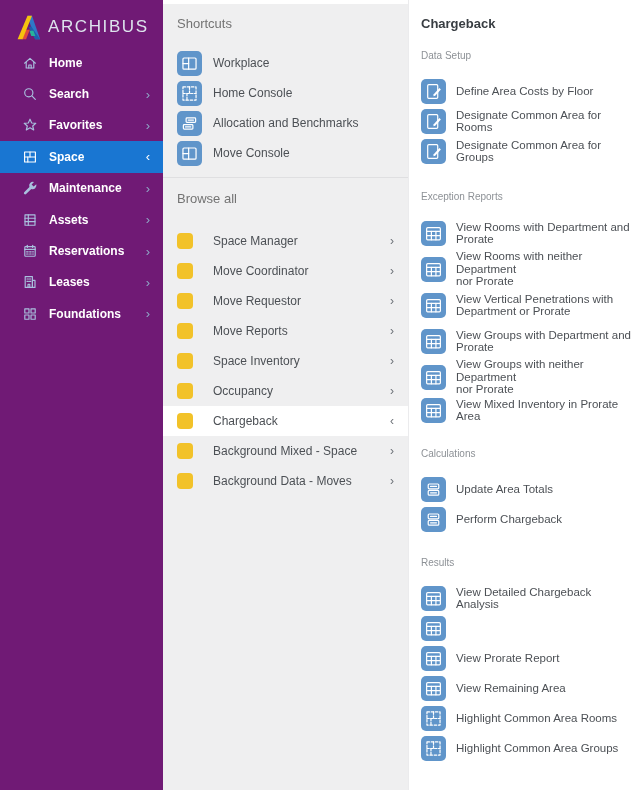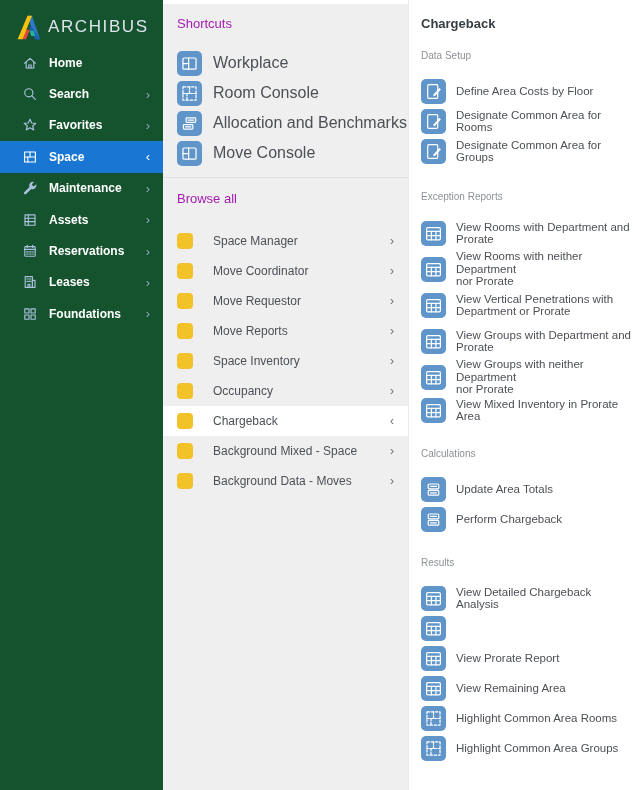--- a/index.html
+++ b/index.html
@@ -1,41 +1,41 @@
 <!DOCTYPE html>
 <html><head>
 <meta charset="utf-8">
 <style>
   html,body{margin:0;padding:0;background:#ffffff;}
   .app{position:relative;width:634px;height:790px;overflow:hidden;display:flex;
        font-family:"Liberation Sans",sans-serif;-webkit-font-smoothing:antialiased;background:#fff;}
 
   
-  .sidebar{width:163px;flex:none;background:#14532d;}
+  .sidebar{width:163px;flex:none;background:#701a75;}
   .logo{display:flex;align-items:center;gap:7px;padding:12px 0 0 14px;height:30px;cursor:pointer;}
   .logo-mark{width:27px;height:27px;flex:none;display:block;}
   .logo-text{color:#dde4ed;font-size:17px;letter-spacing:1.6px;font-weight:400;}
   .side-nav{margin-top:5px;}
   .nav-item{height:31.4px;display:flex;align-items:center;padding:0 13px 0 22px;cursor:pointer;}
   .nav-icon{width:16px;height:16px;color:#a9c0de;flex:none;}
   .nav-icon svg{width:16px;height:16px;display:block;}
   .nav-label{color:#ffffff;font-size:12px;font-weight:700;margin-left:11px;white-space:nowrap;}
   .nav-chevron{margin-left:auto;color:#8fa6c6;font-size:13px;line-height:1;}
   .nav-item.selected{background:#1976d2;}
   .nav-item.selected .nav-icon,.nav-item.selected .nav-chevron{color:#ffffff;}
 
   
   .menu-panel{width:245px;flex:none;background:#efeff0;border-top:4px solid #ffffff;box-sizing:border-box;}
-  .panel-header{margin:12px 14px 0;color:#a21caf;font-size:13px;height:16px;line-height:16px;}
+  .panel-header{margin:12px 14px 0;color:#737373;font-size:13px;height:16px;line-height:16px;}
   .shortcut-list{margin-top:16px;}
   .m-item{height:30px;display:flex;align-items:center;padding:0 14px;cursor:pointer;}
   .tile{width:25px;height:25px;border-radius:5px;background:#6095ca;color:#fff;
         display:flex;align-items:center;justify-content:center;flex:none;}
   .tile svg{width:19px;height:19px;display:block;}
-  .m-label{margin-left:11px;font-size:16px;color:#4c5055;white-space:nowrap;}
+  .m-label{margin-left:11px;font-size:12px;color:#4c5055;white-space:nowrap;}
   .divider{height:1px;background:#dfdfe1;margin-top:9px;}
   .browse-header{margin-top:13px;}
   .browse-list{margin-top:19px;}
   .b-item{height:30px;display:flex;align-items:center;padding:0 14px;cursor:pointer;}
   .b-item.selected{background:#ffffff;}
   .square{width:16px;height:16px;border-radius:4px;background:#f2c229;flex:none;}
   .b-label{margin-left:20px;font-size:12px;color:#4c5055;white-space:nowrap;}
   .m-chevron{margin-left:auto;color:#6d7278;font-size:12px;line-height:1;}
 
   
@@ -191,21 +191,21 @@
         </div>
         <div class="m-item">
           <span class="tile">
             <svg viewBox="0 0 18 18">
               <rect fill="none" stroke="currentColor" stroke-width="1.15" stroke-linecap="round" stroke-linejoin="round" stroke-dasharray="2.4 1.6" x="2.8" y="2.8" width="12.4" height="12.4"></rect>
               <line fill="none" stroke="currentColor" stroke-width="1.15" stroke-linecap="round" stroke-linejoin="round" stroke-dasharray="2.2 1.4" x1="2.8" y1="9" x2="15.2" y2="9"></line>
               <line fill="none" stroke="currentColor" stroke-width="1.15" stroke-linecap="round" stroke-linejoin="round" stroke-dasharray="2.2 1.4" x1="9" y1="2.8" x2="9" y2="9"></line>
               <line fill="none" stroke="currentColor" stroke-width="1.15" stroke-linecap="round" stroke-linejoin="round" stroke-dasharray="2.2 1.4" x1="6.6" y1="9" x2="6.6" y2="15.2"></line>
             </svg>
           </span>
-          <span class="m-label">Room Console</span>
+          <span class="m-label">Home Console</span>
         </div>
         <div class="m-item">
           <span class="tile">
             <svg viewBox="0 0 18 18">
               <rect fill="none" stroke="currentColor" stroke-width="1.15" stroke-linecap="round" stroke-linejoin="round" x="5.8" y="3.6" width="9" height="4.4" rx="0.8"></rect>
               <line fill="none" stroke="currentColor" stroke-width="1.15" stroke-linecap="round" stroke-linejoin="round" x1="7.8" y1="5.8" x2="12.8" y2="5.8"></line>
               <rect fill="none" stroke="currentColor" stroke-width="1.15" stroke-linecap="round" stroke-linejoin="round" x="3.2" y="10" width="9" height="4.4" rx="0.8"></rect>
               <line fill="none" stroke="currentColor" stroke-width="1.15" stroke-linecap="round" stroke-linejoin="round" x1="5.2" y1="12.2" x2="10.2" y2="12.2"></line>
             </svg>
           </span>

